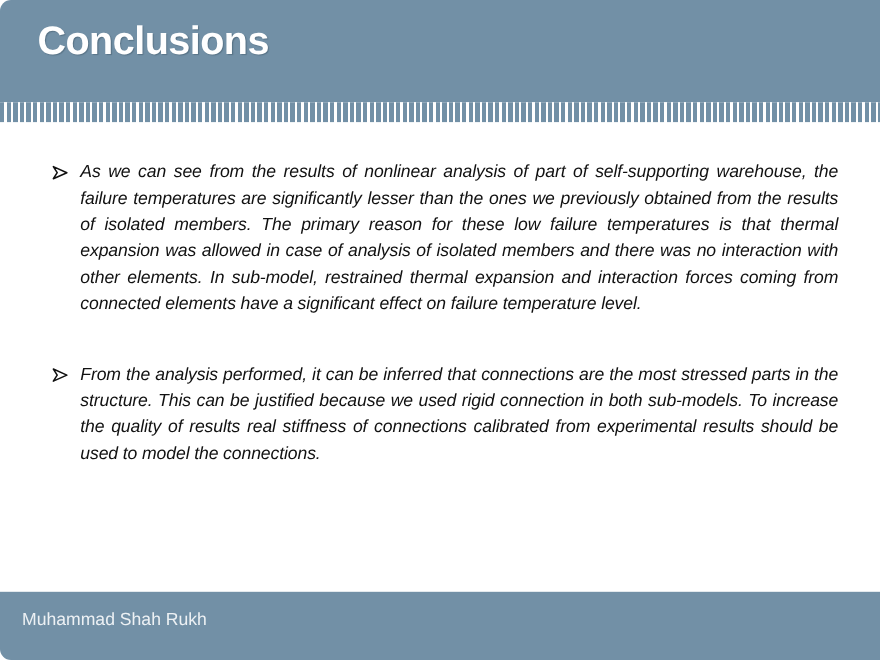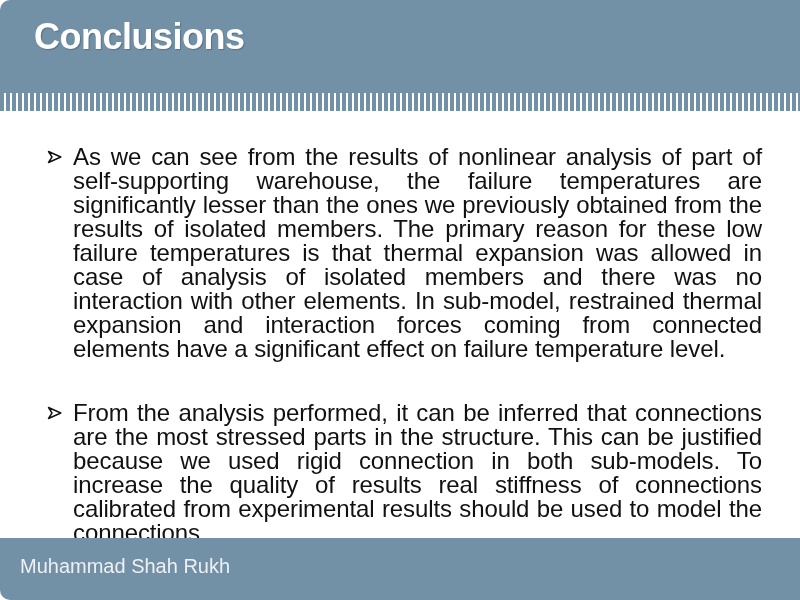--- a/index.html
+++ b/index.html
@@ -55,36 +55,37 @@
   }
   .bullet-marker {
     flex: 0 0 auto;
     width: 16px;
     height: 16px;
     margin-top: 4px;
     margin-right: 10px;
   }
   .bullet-text {
     flex: 1 1 auto;
-    font-size: 24px;
+    font-size: 16px;
     line-height: 24px;
     color: #111111;
     text-align: justify;
     letter-spacing: -0.1px;
+    font-style: italic;
   }
   .footer {
     position: absolute;
     bottom: 0; left: 0; right: 0;
     height: 62px;
     background: #7290A6;
   }
   .footer-author {
     margin: 0;
     padding: 17px 0 0 20px;
-    font-size: 20px;
+    font-size: 16px;
     font-weight: normal;
     color: #EDF1F4;
   }
 </style>
 </head>
 <body>
 
 <div class="slide">
 
   <div class="header">

